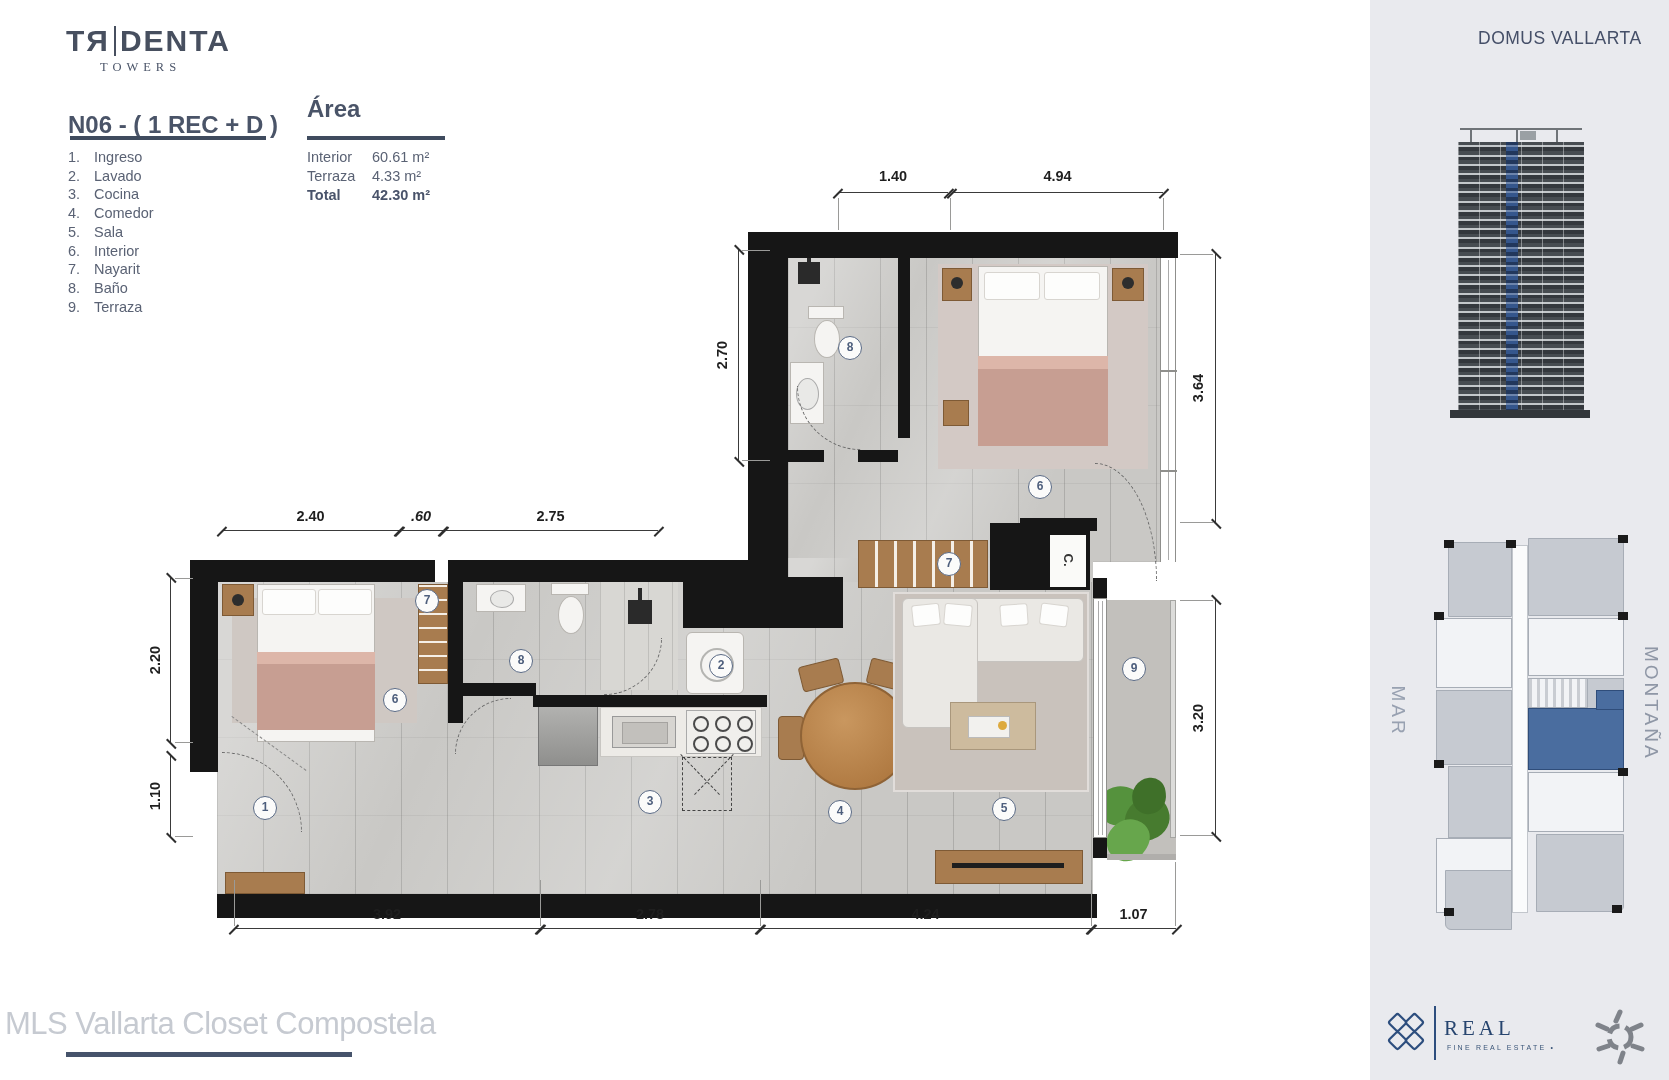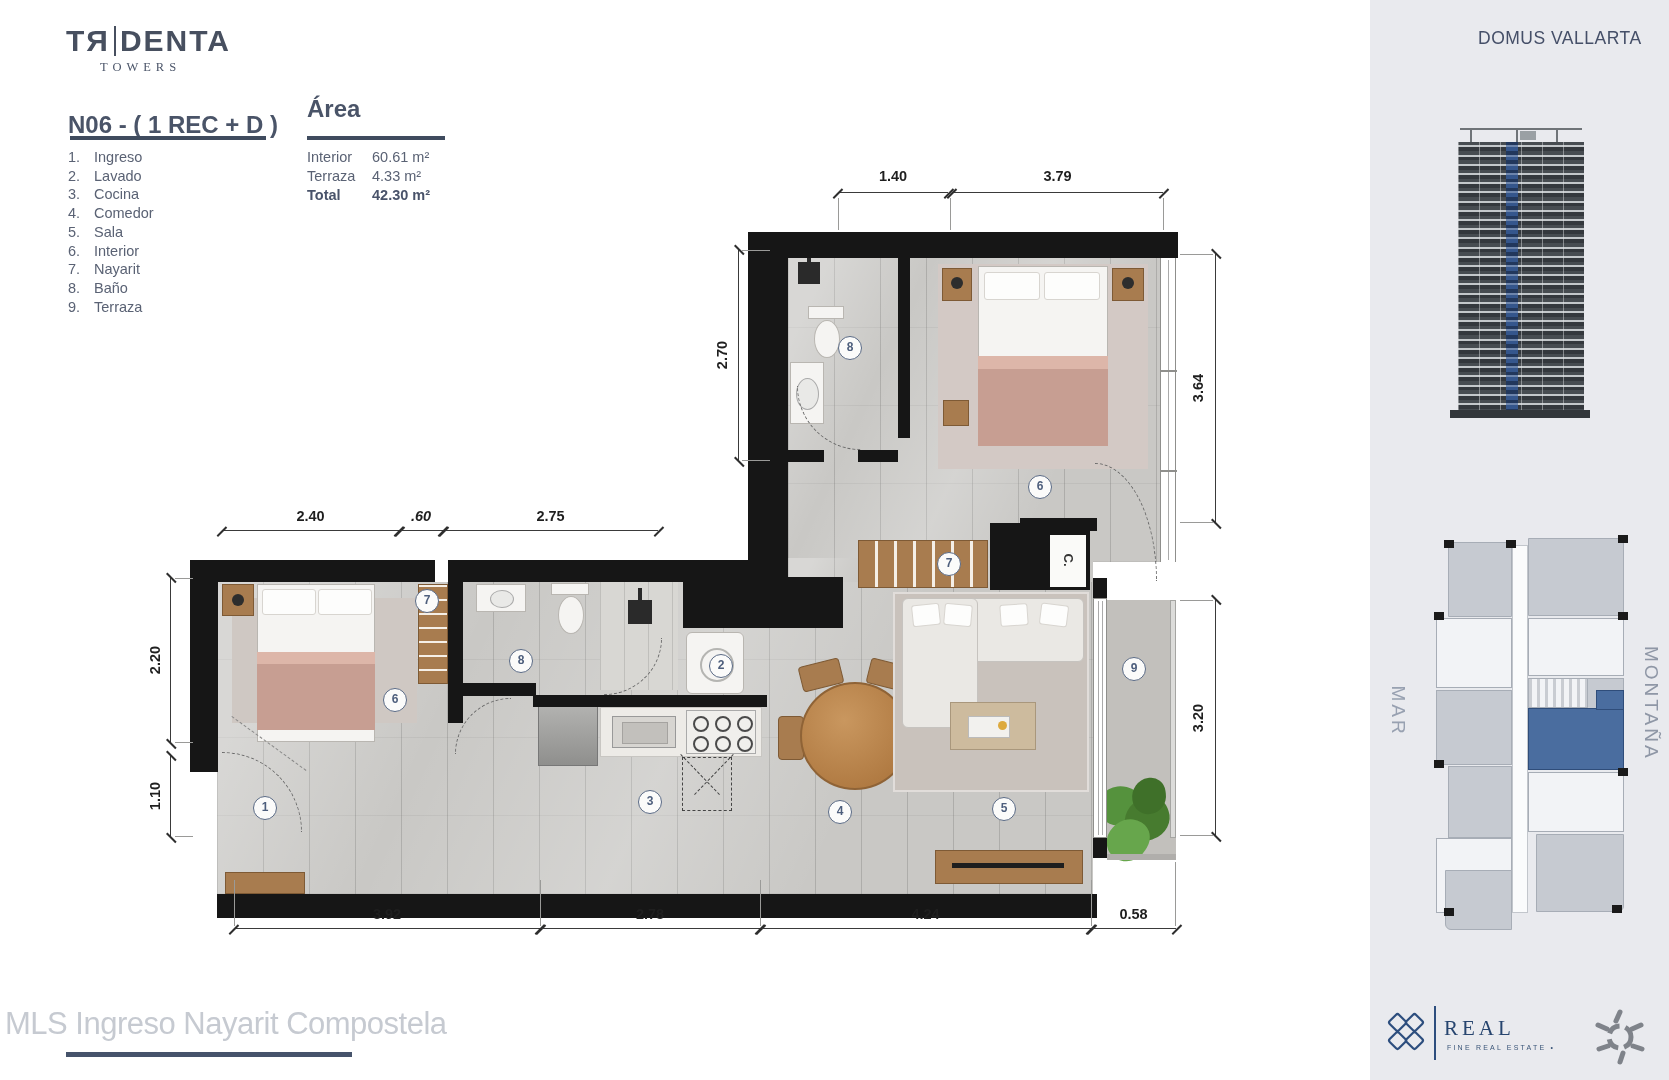--- a/index.html
+++ b/index.html
@@ -242,37 +242,37 @@
   <div class="a" style="left:1093px;top:598px;width:14px;height:240px;background:#fff;border:1px solid #8f8f8c;box-sizing:border-box;">
     <div style="position:absolute;left:4px;top:2px;width:1px;height:234px;background:#aaa;"></div>
     <div style="position:absolute;left:8px;top:2px;width:1px;height:234px;background:#aaa;"></div>
   </div>
   <div class="a" style="left:1170px;top:600px;width:6px;height:238px;background:#dcdcda;border:1px solid #a5a5a2;box-sizing:border-box;"></div>
   <div class="a" style="left:1107px;top:854px;width:69px;height:6px;background:#b0aeab;"></div>
 
   <div class="dim-h" style="left:838px;top:192px;width:110px;"></div>
   <div class="dlab" style="left:838px;top:168px;width:110px;">1.40</div>
   <div class="dim-h" style="left:952px;top:192px;width:211px;"></div>
-  <div class="dlab" style="left:952px;top:168px;width:211px;">3.79</div>
+  <div class="dlab" style="left:952px;top:168px;width:211px;">4.94</div>
 
   <div class="dim-h" style="left:222px;top:530px;width:177px;"></div>
   <div class="dlab" style="left:222px;top:508px;width:177px;">2.40</div>
   <div class="dim-h" style="left:399px;top:530px;width:44px;"></div>
   <div class="dlab" style="left:390px;top:508px;width:62px;font-style:italic;">.60</div>
   <div class="dim-h" style="left:443px;top:530px;width:215px;"></div>
   <div class="dlab" style="left:443px;top:508px;width:215px;">2.75</div>
 
   <div class="dim-h" style="left:234px;top:928px;width:306px;"></div>
   <div class="dlab" style="left:234px;top:906px;width:306px;">3.92</div>
   <div class="dim-h" style="left:540px;top:928px;width:220px;"></div>
   <div class="dlab" style="left:540px;top:906px;width:220px;">2.78</div>
   <div class="dim-h" style="left:760px;top:928px;width:331px;"></div>
   <div class="dlab" style="left:760px;top:906px;width:331px;">4.24</div>
   <div class="dim-h" style="left:1091px;top:928px;width:85px;"></div>
-  <div class="dlab" style="left:1091px;top:906px;width:85px;">0.58</div>
+  <div class="dlab" style="left:1091px;top:906px;width:85px;">1.07</div>
 
   <div class="dim-v" style="left:738px;top:250px;height:211px;"></div>
   <div class="dlab vlab" style="left:687px;top:347px;width:70px;">2.70</div>
   <div class="dim-v" style="left:170px;top:578px;height:165px;"></div>
   <div class="dlab vlab" style="left:120px;top:652px;width:70px;">2.20</div>
   <div class="dim-v" style="left:170px;top:756px;height:81px;"></div>
   <div class="dlab vlab" style="left:120px;top:788px;width:70px;">1.10</div>
   <div class="dim-v" style="left:1215px;top:254px;height:269px;"></div>
   <div class="dlab vlab" style="left:1163px;top:380px;width:70px;">3.64</div>
   <div class="dim-v" style="left:1215px;top:600px;height:236px;"></div>
@@ -378,16 +378,16 @@
           <line x1="49" y1="17" x2="40" y2="21"></line>
           <line x1="50" y1="41" x2="41" y2="38"></line>
           <line x1="28" y1="54" x2="31" y2="45"></line>
           <line x1="7" y1="41" x2="16" y2="38"></line>
           <line x1="6" y1="17" x2="15" y2="21"></line>
         </g>
       </g>
     </svg>
   </div>
 
-  <div class="a" style="left:5px;top:1006px;font:31px 'Liberation Sans',sans-serif;letter-spacing:-.5px;color:#c6cad1;z-index:40;">MLS Ingreso Nayarit Compostela</div>
+  <div class="a" style="left:5px;top:1006px;font:31px 'Liberation Sans',sans-serif;letter-spacing:-.5px;color:#c6cad1;z-index:40;">MLS Vallarta Closet Compostela</div>
   <div class="a" style="left:66px;top:1052px;width:286px;height:5px;background:#46536b;z-index:41;"></div>
 
 </div>
 
 </body></html>

